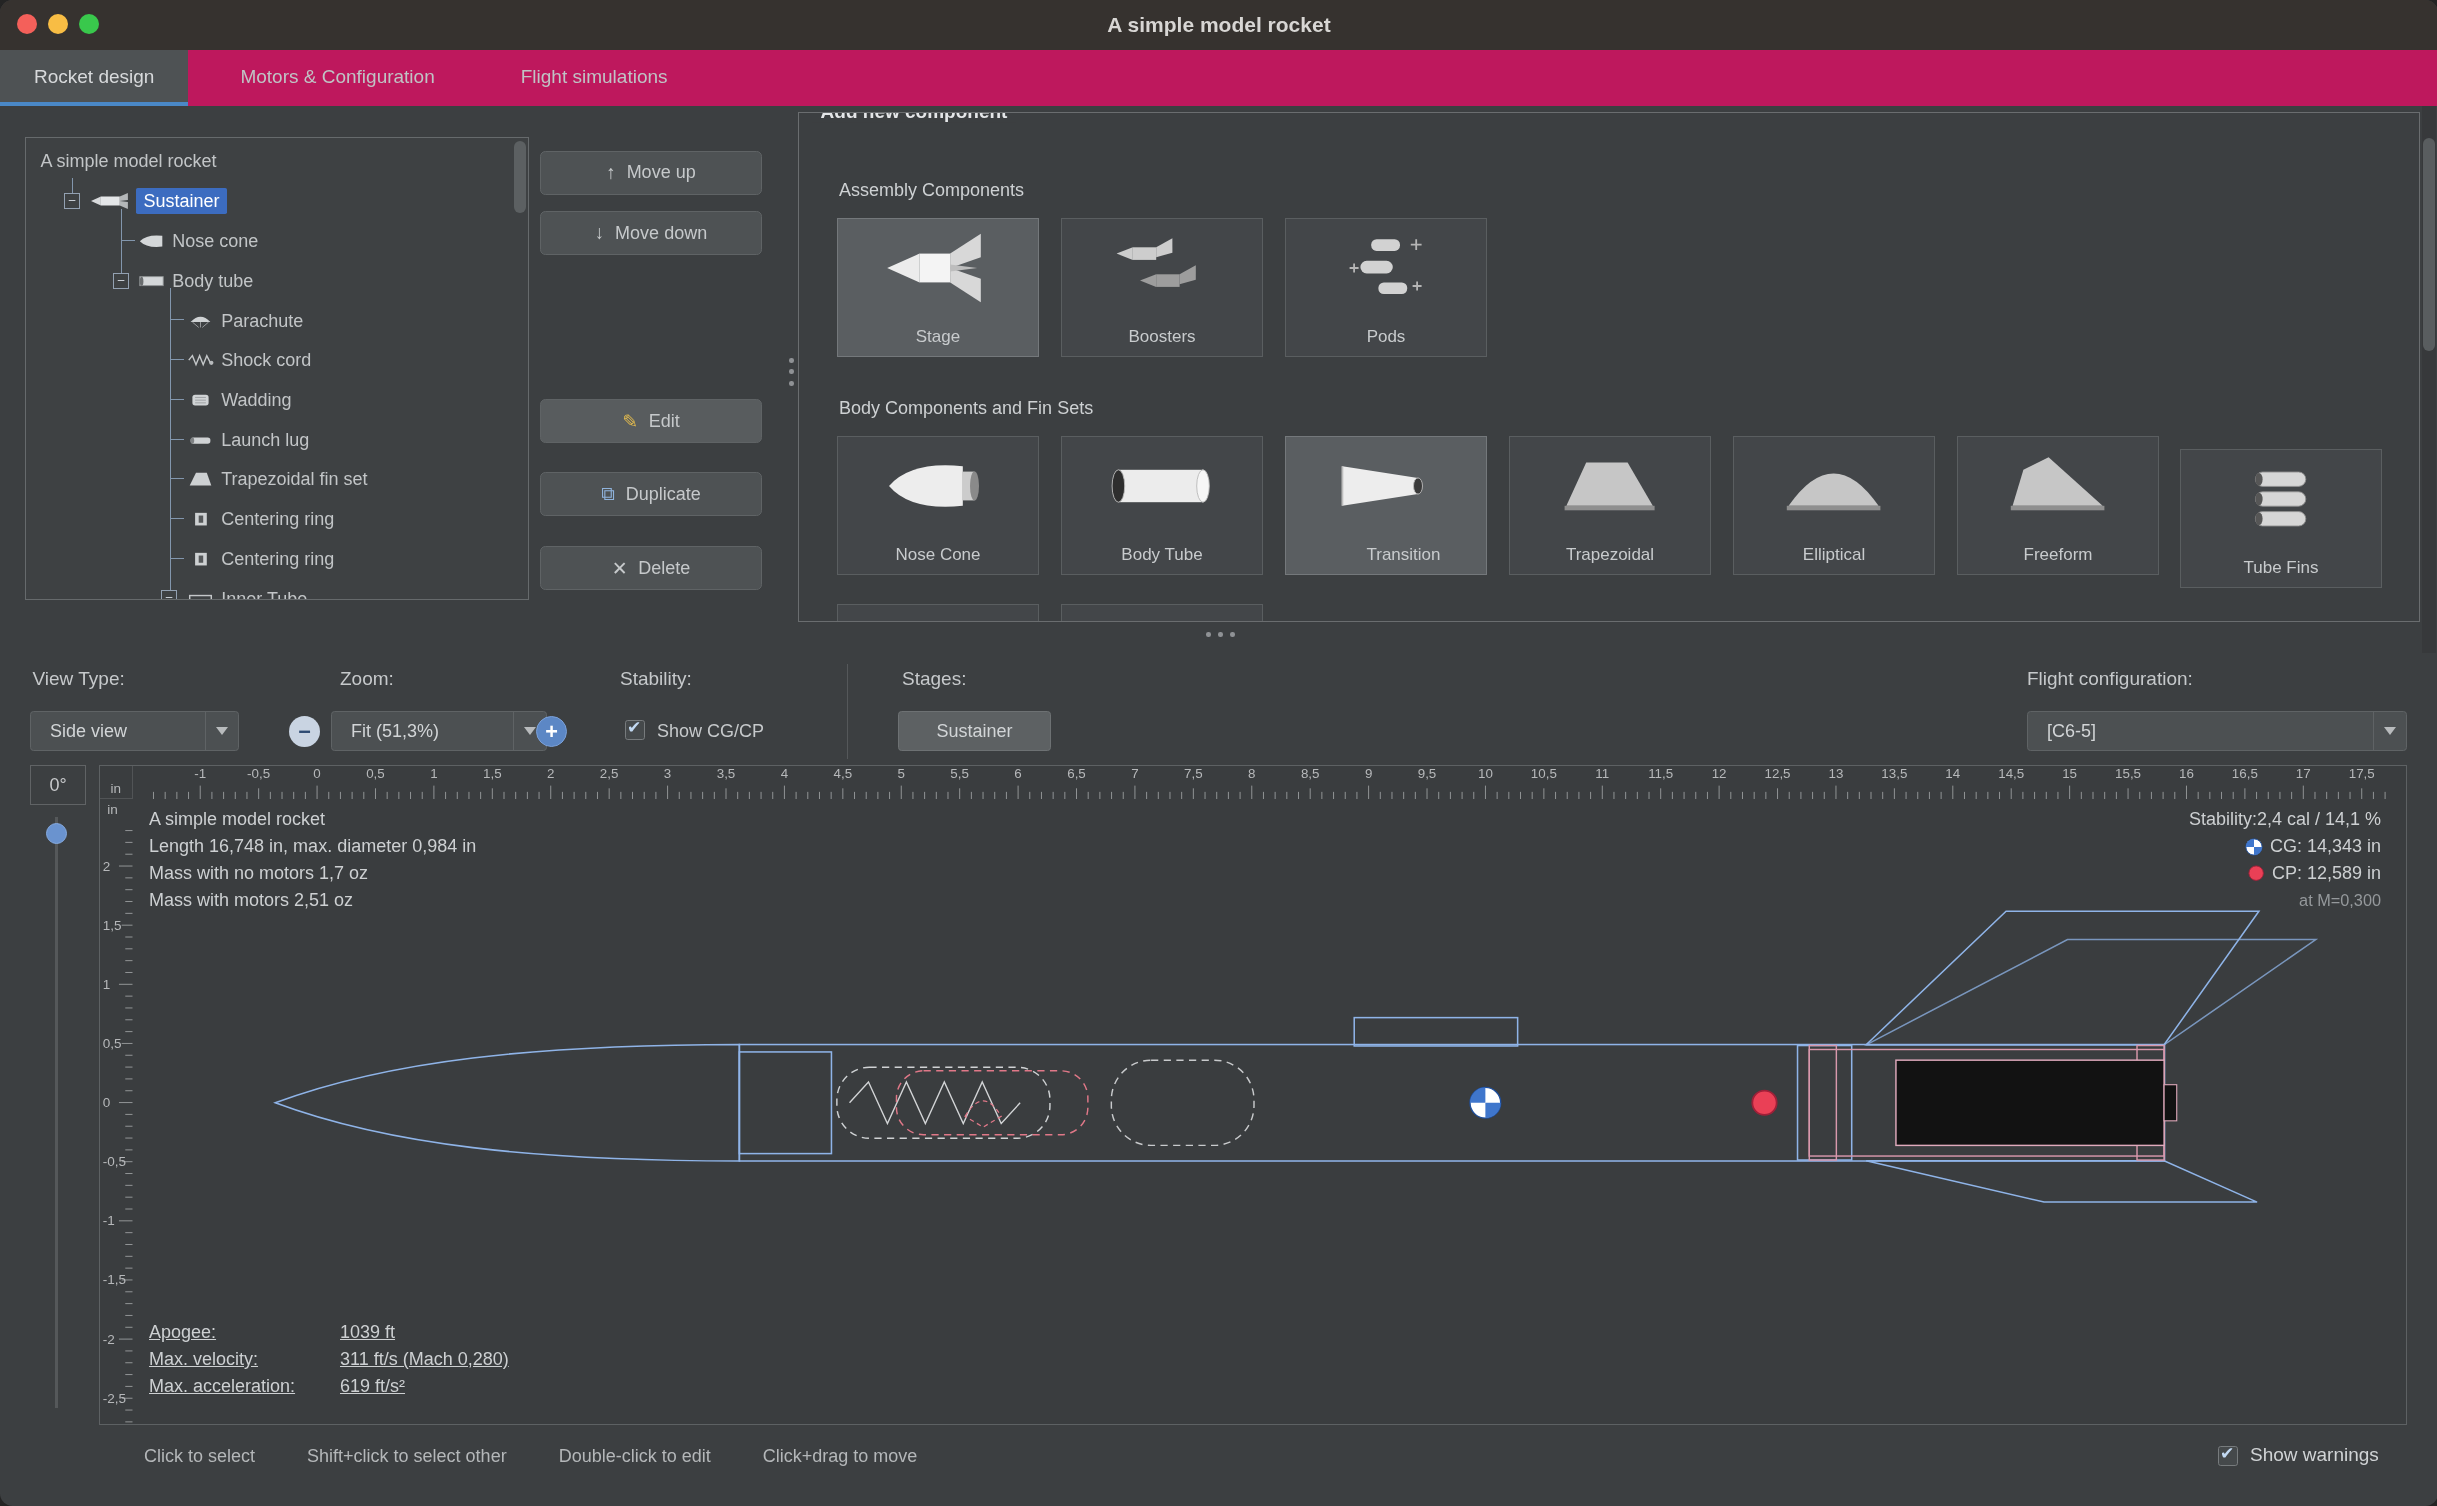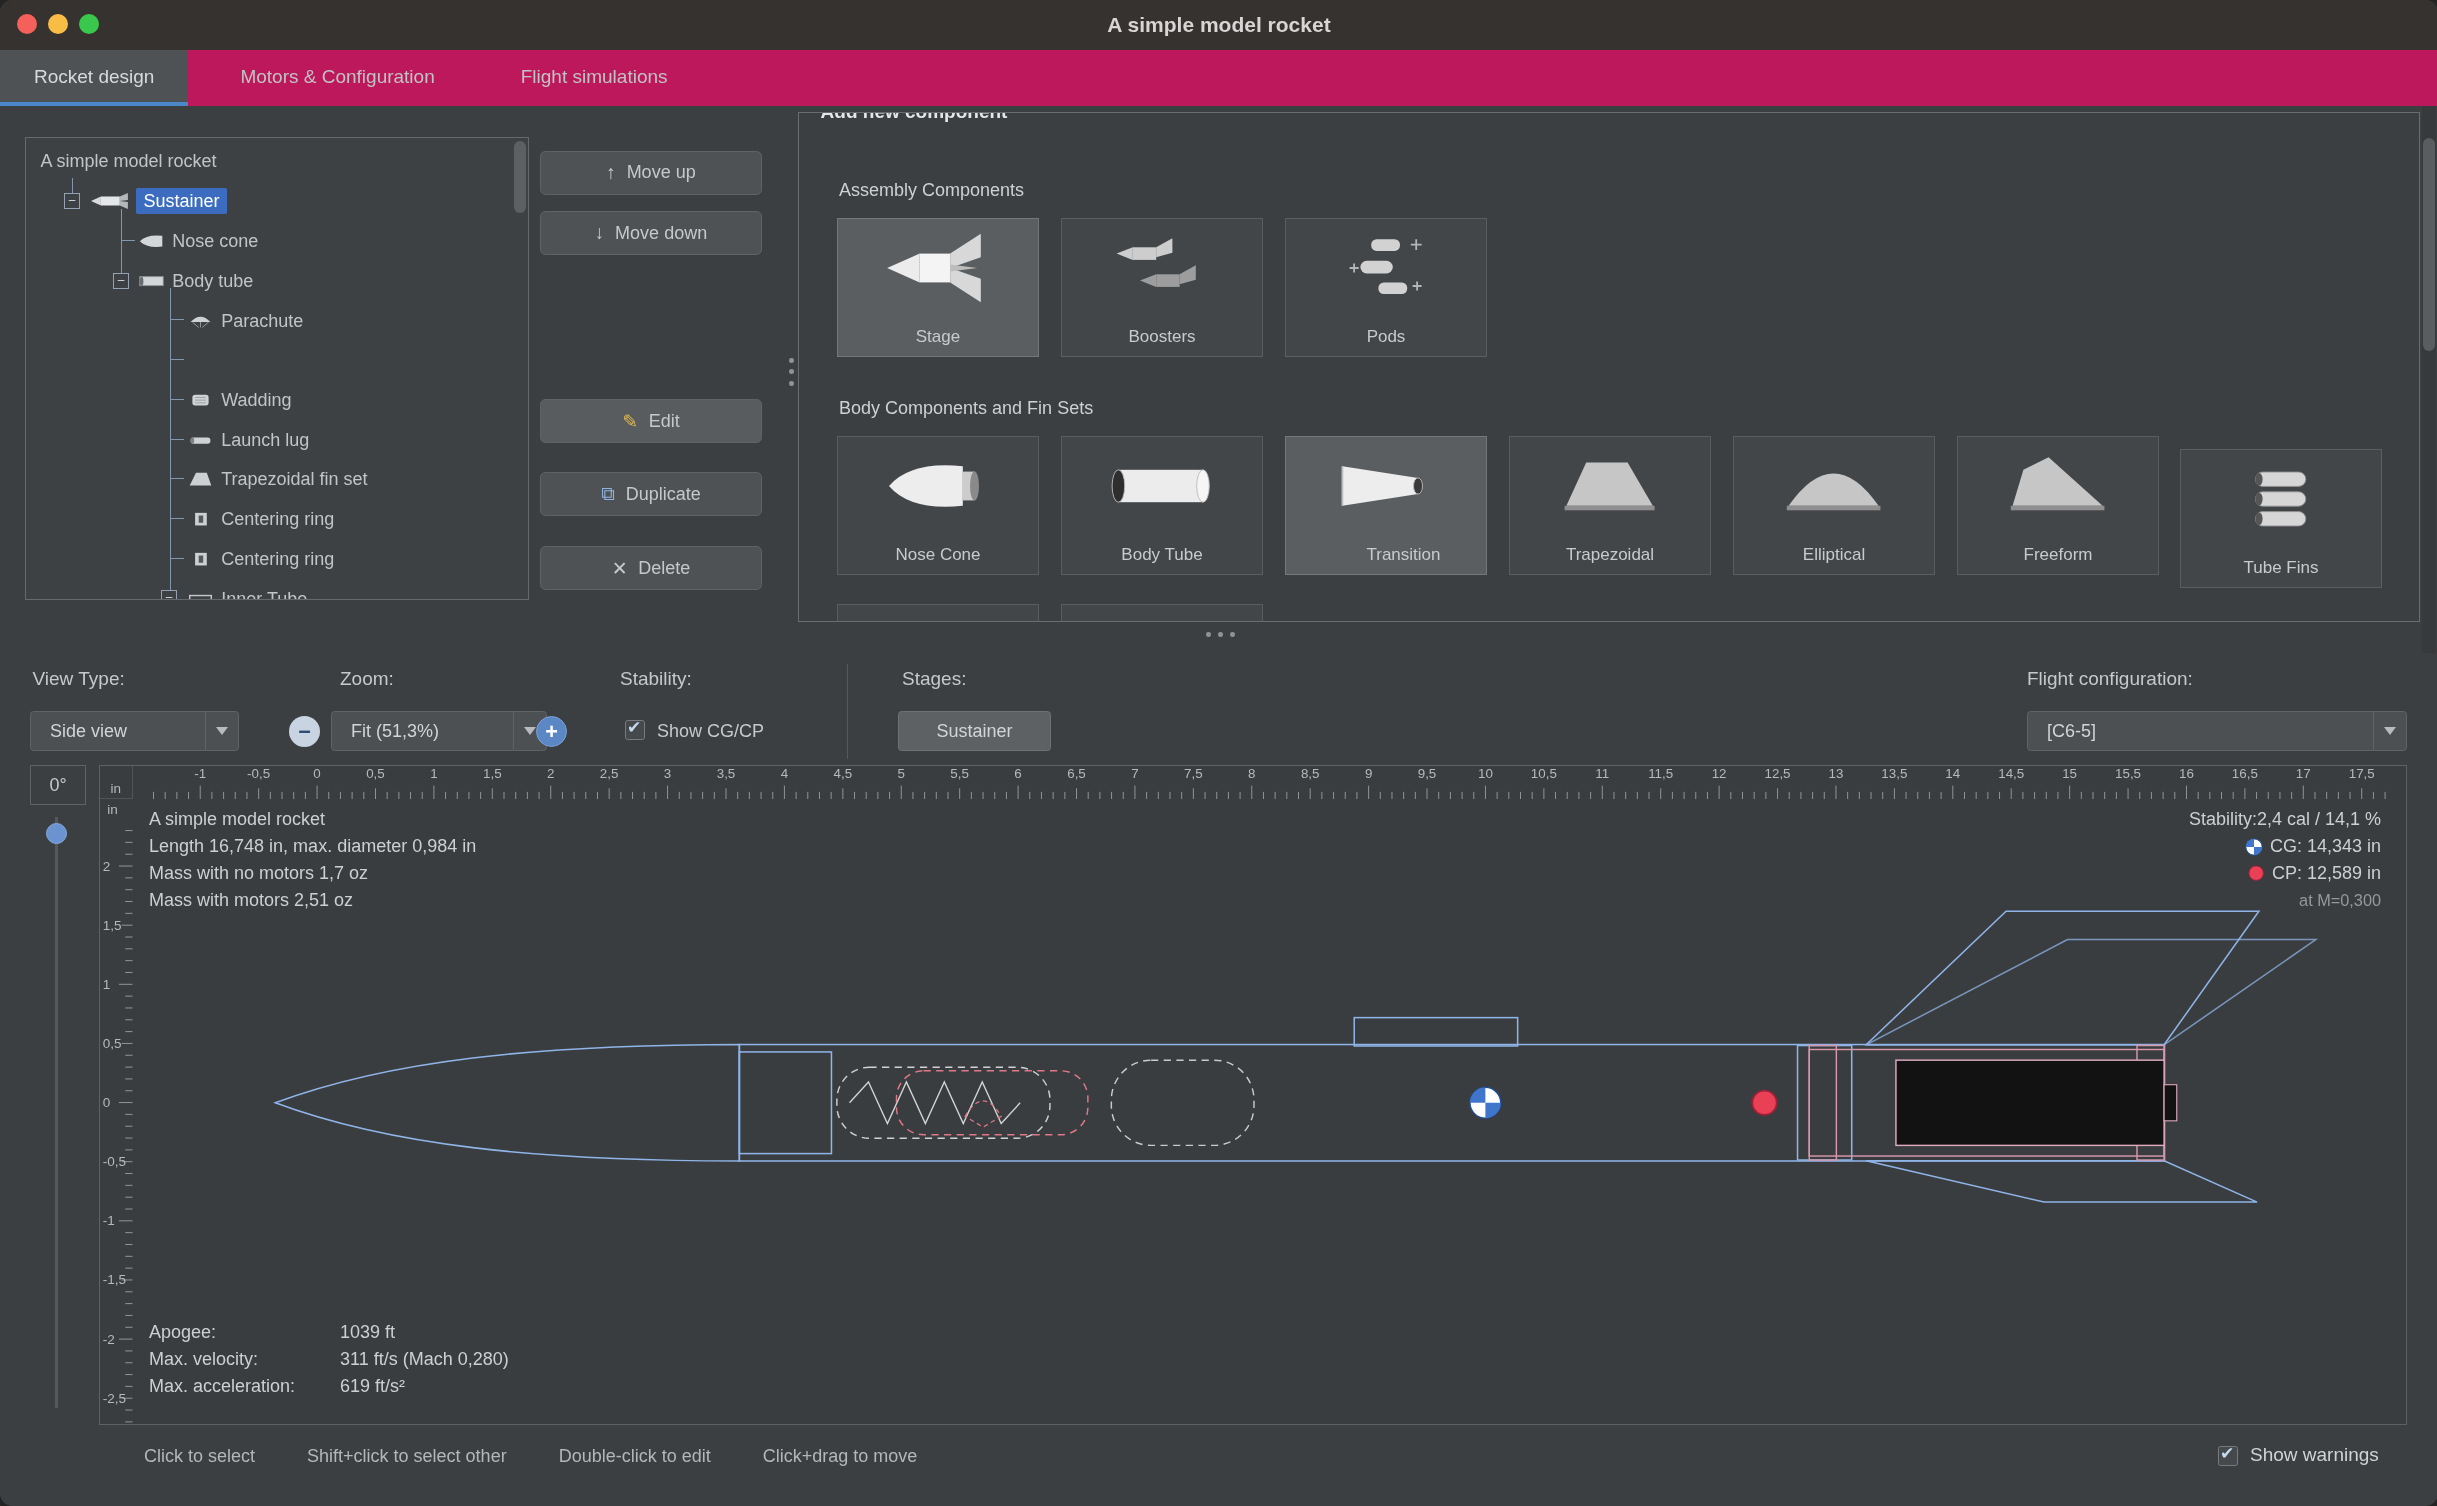--- a/index.html
+++ b/index.html
@@ -89,21 +89,21 @@
   .ruler-corner{position:absolute;left:0;top:0;width:32.5px;height:33px;border-right:0.9px solid #515456;border-bottom:0.9px solid #515456;
     font-size:13.5px;color:#b6b8ba;display:flex;align-items:flex-end;justify-content:center;box-sizing:border-box;padding-bottom:1.8px;}
   #hruler{position:absolute;left:32.5px;top:0;}
   #vruler{position:absolute;left:0;top:33px;}
   #rocket-svg{position:absolute;left:0;top:0;}
 
   .info-block{position:absolute;left:49px;top:40px;font-size:18px;color:#cdd0d2;line-height:27px;}
   .stab-block{position:absolute;right:25px;top:40px;font-size:18px;color:#cdd0d2;line-height:27px;text-align:right;}
   .stab-block .dim{font-size:16.3px;color:#95999c;}
   .stab-row{display:flex;justify-content:flex-end;align-items:center;gap:7.2px;}
-  .flight-block{position:absolute;left:49px;top:553px;font-size:18px;color:#cdd0d2;line-height:27px;}
+  .flight-block{position:absolute;left:49px;top:553px;font-size:18px;color:#cdd0d2;line-height:27px;text-decoration:underline;}
   .flight-row{display:flex;}
   .flight-row .fl{width:191px;}
 
   
   .statusbar{position:absolute;left:0;top:1437px;width:100%;height:69px;}
   .hints{position:absolute;left:144px;top:9px;font-size:18px;color:#b4b7b9;}
   .hints span{margin-right:52px;}
   .warn-label{position:absolute;left:2250px;top:7.2px;font-size:19px;color:#d0d3d5;}
 </style>
 </head>
@@ -162,20 +162,29 @@
         <span class="tree-label">Body tube</span>
       </div>
       <div class="tree-row" style="top: 163px; padding-left: 161px;">
         <span class="icon-cell">
           <svg width="27" height="16.3" viewBox="0 0 30 18">
             <path d="M4,10 Q15,-2 26,10 Z" fill="#cfd2d4"></path>
             <path d="M6,10 L13,16 M15,10 L15,16 M24,10 L17,16" stroke="#9fa2a4" fill="none"></path>
           </svg>
         </span>
         <span class="tree-label">Parachute</span>
+      </div>
+      <div class="tree-row" style="top: 202px; padding-left: 161px;">
+        <span class="icon-cell">
+          <svg width="27" height="16.3" viewBox="0 0 30 18">
+            <path d="M2,9 L6,4 10,14 14,4 18,14 22,4 26,12" stroke="#c4c7c9" fill="none" stroke-width="1.6"></path>
+            <circle cx="27" cy="12" r="2.4" fill="#b8bbbd"></circle>
+          </svg>
+        </span>
+        <span class="tree-label">Shock cord</span>
       </div>
       <div class="tree-row" style="top: 242px; padding-left: 161px;">
         <span class="icon-cell">
           <svg width="27" height="16.3" viewBox="0 0 30 18">
             <rect x="6" y="3" width="18" height="12" rx="3" fill="#d0d3d5"></rect>
             <path d="M9,6 h12 M9,9 h12 M9,12 h12" stroke="#9a9d9f"></path>
           </svg>
         </span>
         <span class="tree-label">Wadding</span>
       </div>

